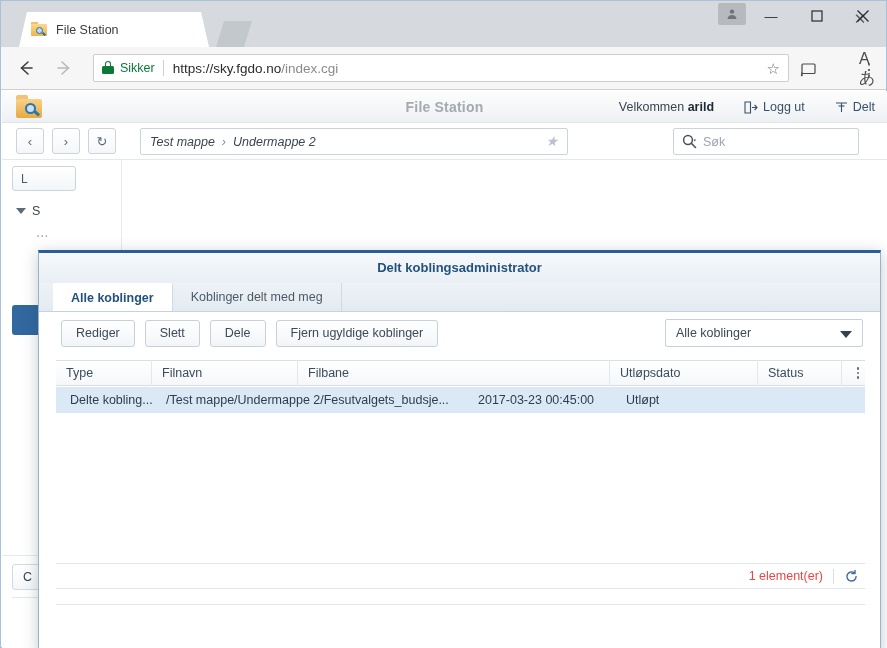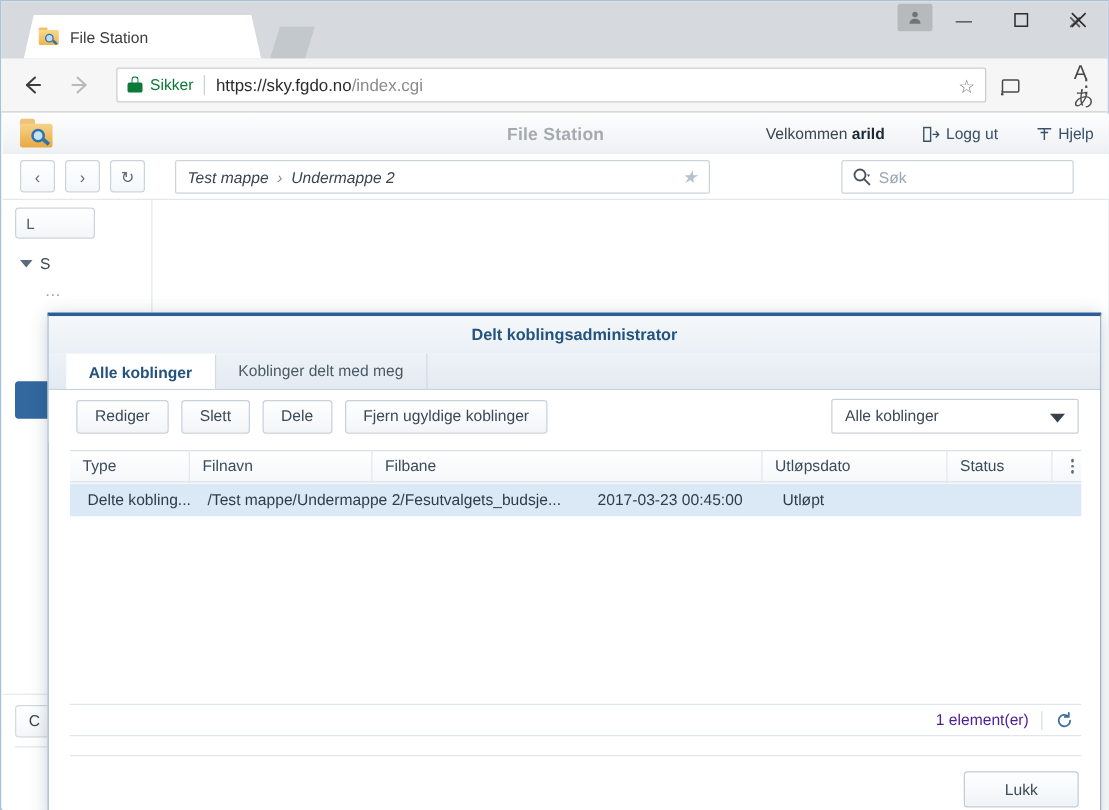--- a/index.html
+++ b/index.html
@@ -409,21 +409,21 @@
   .xls-icon .h2 { left: 1.5px; top: 6.5px; width: 9.5px; height: 2px; }
   .xls-icon .v1 { left: 4.5px; top: 2.5px; width: 1.6px; height: 8px; }
 
   .dlg-status {
     position: absolute; left: 17px; top: 310px;
     width: 809px; height: 26px;
     border-top: 1px solid #e0e6ea;
     border-bottom: 1px solid #e0e6ea;
     display: flex; align-items: center; justify-content: flex-end;
     gap: 10px; padding-right: 6px;
-    font-size: 12.5px; color: #4c1d95;
+    font-size: 12.5px; color: #ef4444;
   }
   .status-sep { width: 1px; height: 15px; background: #d6dde3; }
   .refresh-ico { color: #3f6c9c; font-size: 15px; cursor: pointer; display:flex; align-items:center; }
 
   .dlg-footer-sep {
     position: absolute; left: 17px; top: 351px;
     width: 809px; height: 1px; background: #e0e6ea;
   }
   .dlg-close-btn {
     position: absolute; right: 17px; top: 364px;
@@ -534,21 +534,21 @@
               <path d="M1 1 H6.5 V12 H1 Z" fill="none" stroke="#39506a" stroke-width="1.1"></path>
               <path d="M8 6.5 H13 M10.6 4 L13 6.5 L10.6 9" stroke="#39506a" stroke-width="1.1" fill="none"></path>
             </svg>
           <span>Logg ut</span>
         </span>
         <span class="hdr-link">
           <svg width="13" height="13" viewBox="0 0 13 13">
               <path d="M1 2 H12 M6.5 2 V11" stroke="#39506a" stroke-width="1.1" fill="none"></path>
               <path d="M3.5 5 H9.5" stroke="#39506a" stroke-width="1.1"></path>
             </svg>
-          <span>Hjelp</span>
+          <span>Delt</span>
         </span>
       </div>
     </div>
 
     <div class="app-navbar">
       <div class="navsq first">‹</div>
       <div class="navsq">›</div>
       <div class="navsq">↻</div>
 
       <div class="crumbbar">
@@ -647,17 +647,16 @@
         <span class="status-sep"></span>
         <span class="refresh-ico">
           <svg width="15" height="15" viewBox="0 0 18 18">
               <path d="M14.5 9 A5.5 5.5 0 1 1 12.6 4.8" stroke="#3f6c9c" stroke-width="1.7" fill="none" stroke-linecap="round"></path>
               <path d="M13.2 1.6 L13.2 5.4 L9.4 5.4" stroke="#3f6c9c" stroke-width="1.7" fill="none" stroke-linecap="round" stroke-linejoin="round"></path>
             </svg>
         </span>
       </div>
 
       <div class="dlg-footer-sep"></div>
-      <div class="dlg-close-btn">Lukk</div>
     </div>
 
   </div>
 </div>
 
 </body></html>

